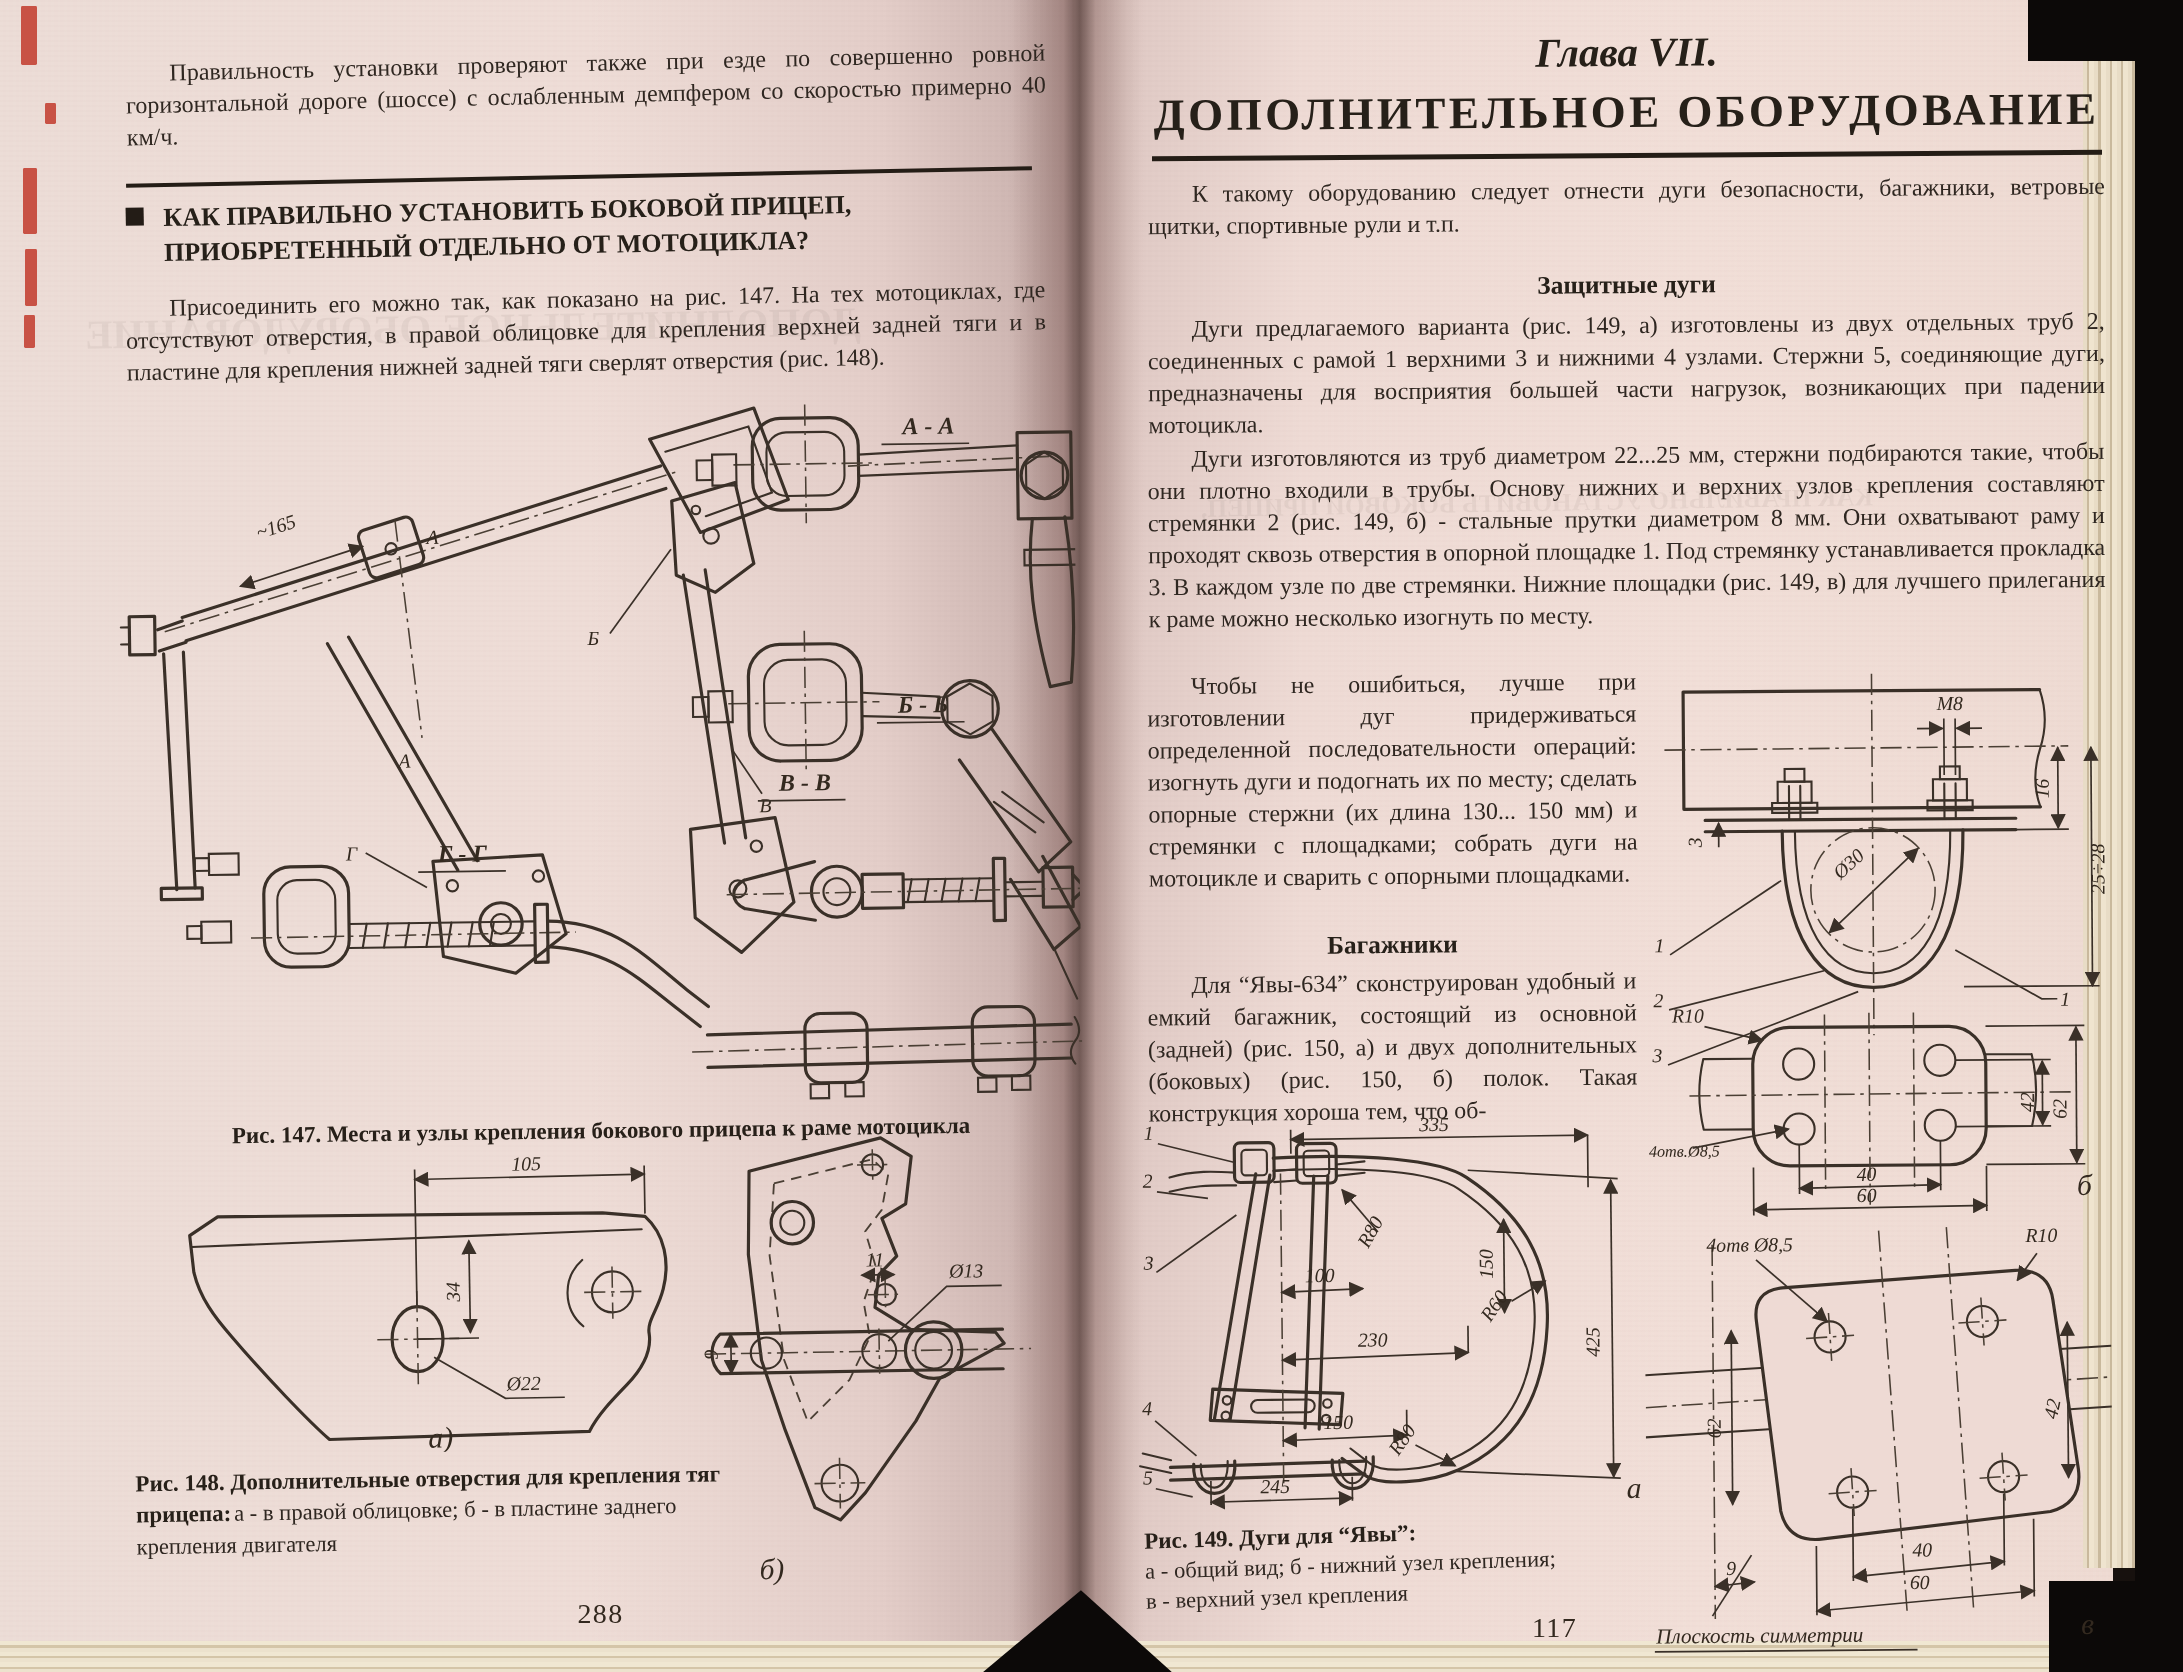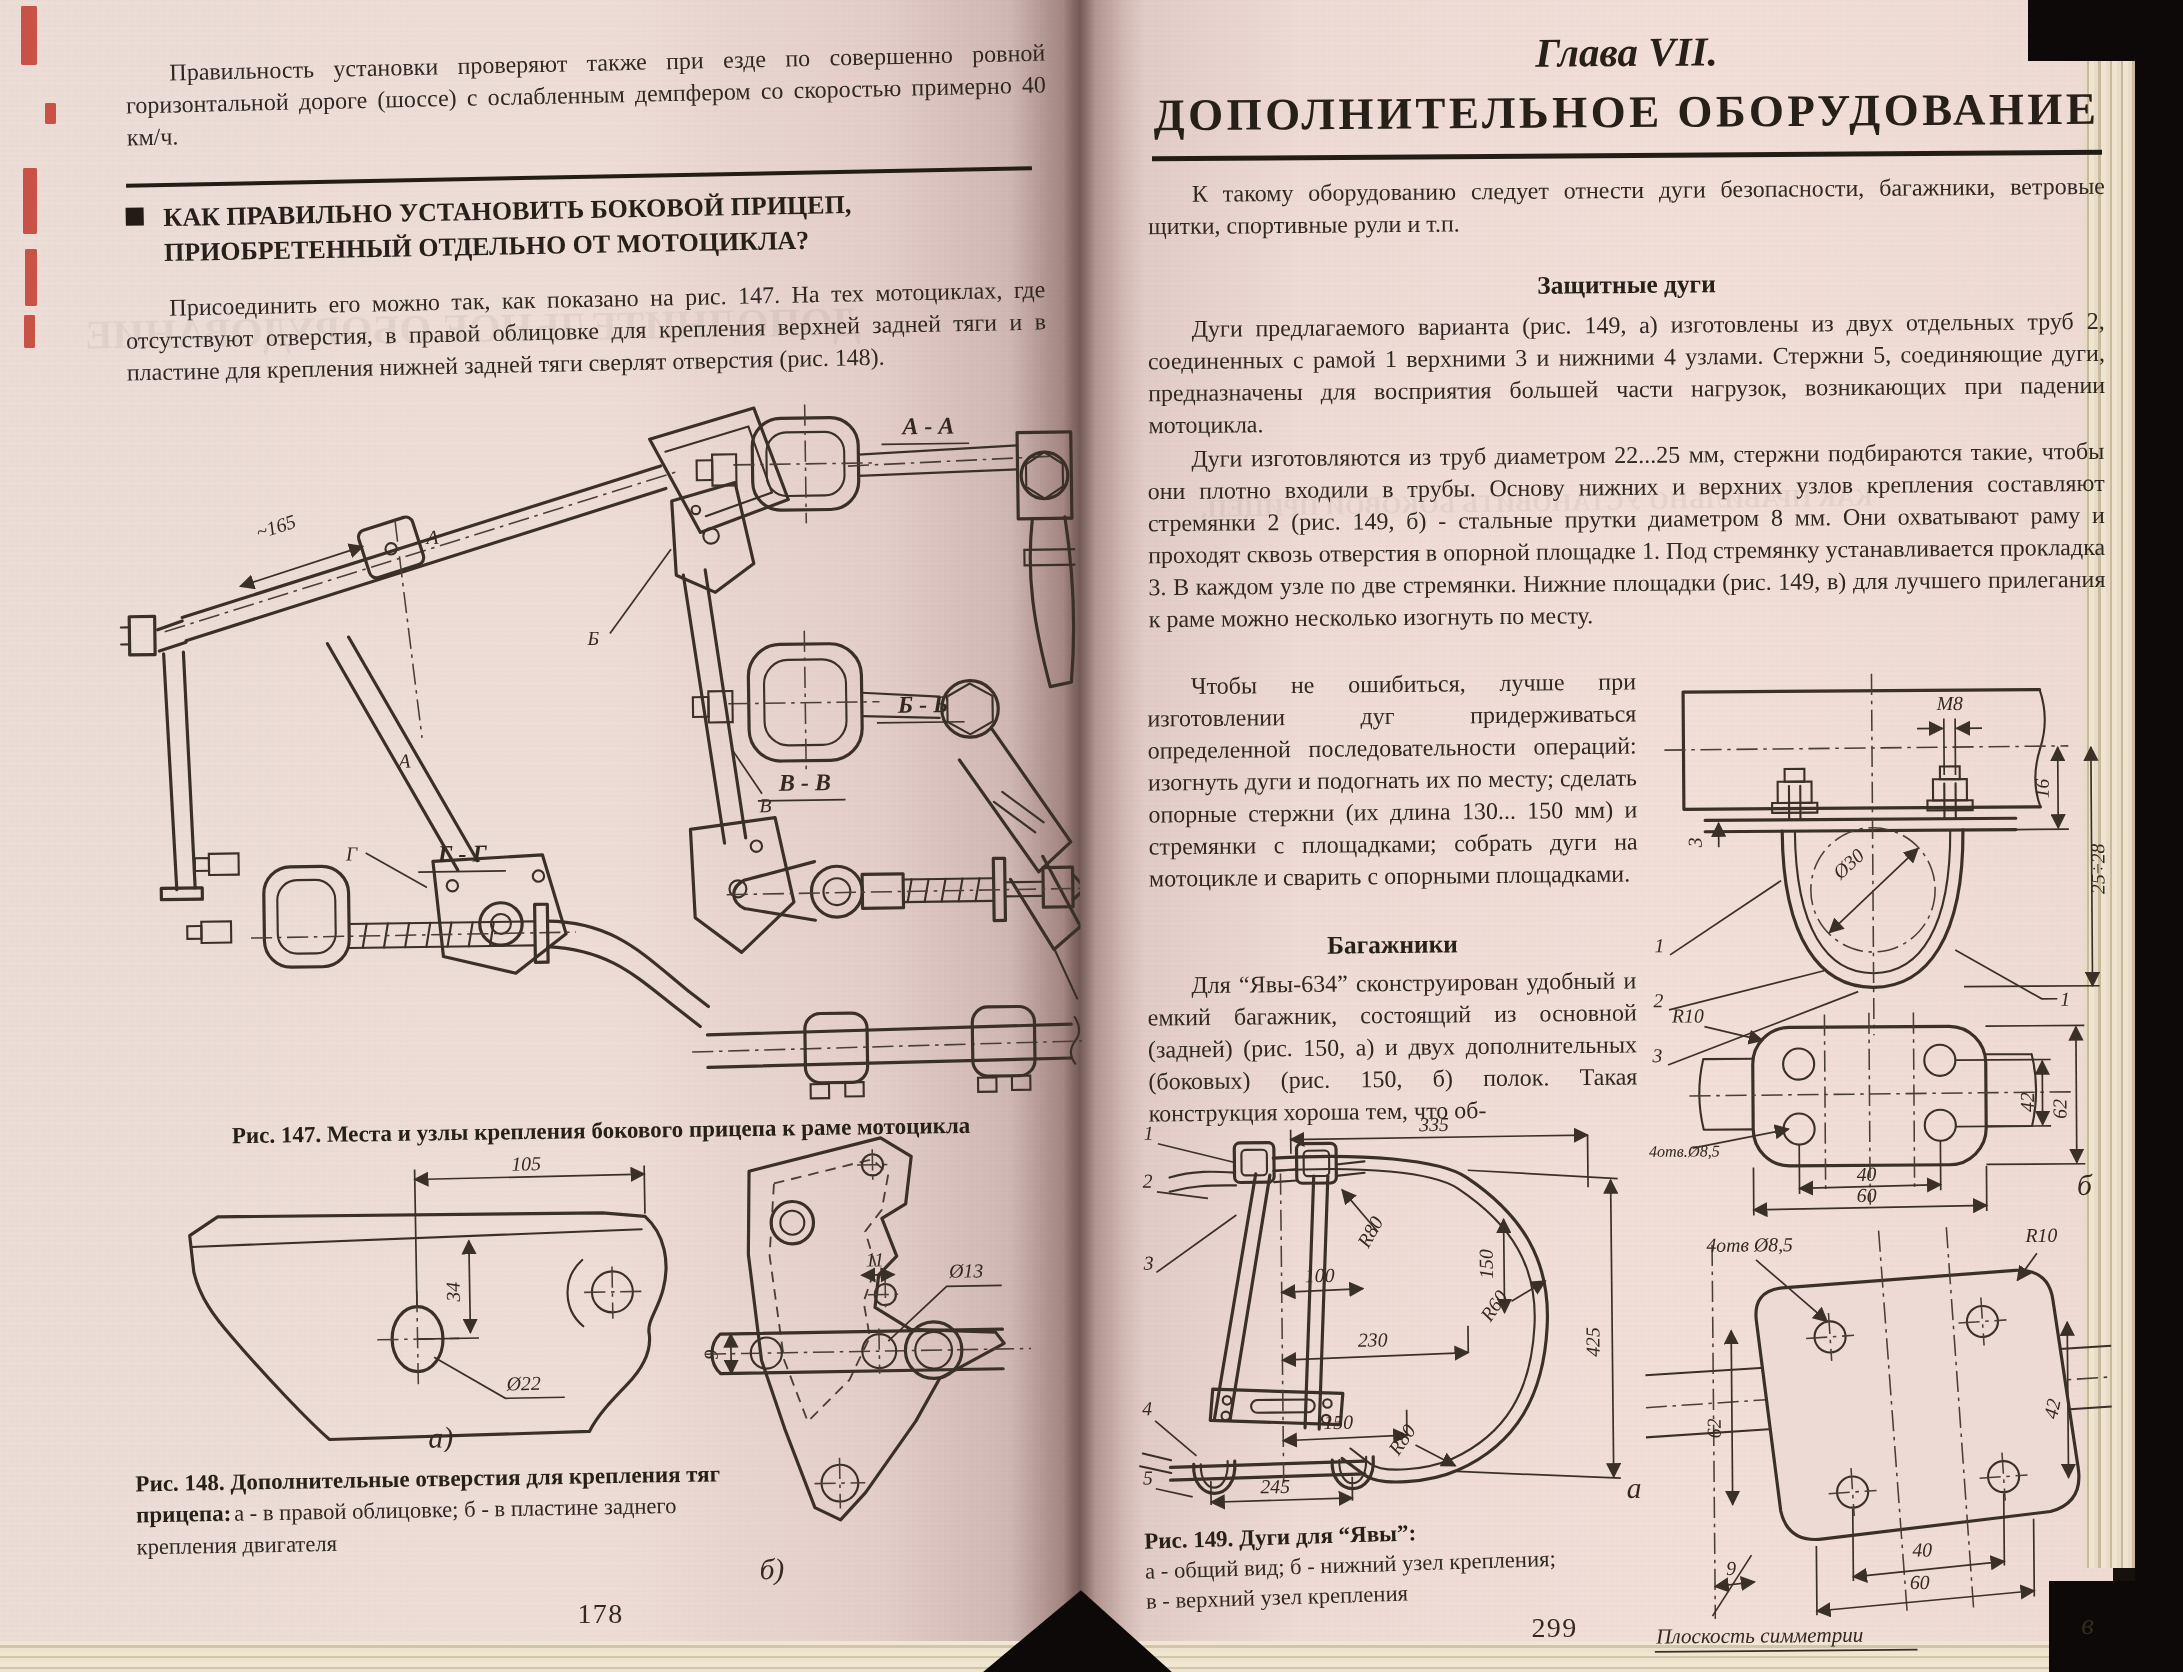--- a/index.html
+++ b/index.html
@@ -267,21 +267,21 @@
     <path class="dim" d="M30,292 L60,292 M30,348 L60,348"></path>
     <text class="dt" x="26" y="328" transform="rotate(-90 26 328)">9</text>
     <text class="lbl" x="80" y="640">б)</text>
   </svg>
 
   <div class="abs" style="left:136px;top:1464px;width:622px;transform:rotate(-1deg)">
     <span class="caption">Рис. 148. Дополнительные отверстия для крепления тяг прицепа:</span>
     <span class="txt" style="font-size:22.6px">а - в правой облицовке; б - в пластине заднего крепления двигателя</span>
   </div>
 
-  <div class="abs pagenum" style="left:544px;top:1598px;width:113px">178</div>
+  <div class="abs pagenum" style="left:544px;top:1598px;width:113px">288</div>
 
   <div class="abs bold center" style="left:1148px;top:28px;width:957px;font-size:41px;font-style:italic;transform:rotate(-0.4deg)">Глава VII.</div>
 
   <div class="abs bold center" style="left:1148px;top:86px;width:957px;font-size:45px;letter-spacing:3.5px;white-space:nowrap;transform:rotate(-0.4deg)">ДОПОЛНИТЕЛЬНОЕ ОБОРУДОВАНИЕ</div>
   <div class="abs rule" style="left:1152px;top:153px;width:950px;height:5px;transform:rotate(-0.4deg)"></div>
 
   <div class="abs txt ind" style="left:1148px;top:174px;width:957px;transform:rotate(-0.5deg)">К такому оборудованию следует отнести дуги безопасности, багажники, ветровые щитки, спортивные рули и т.п.</div>
 
   <div class="abs bold center" style="left:1148px;top:270px;width:957px;font-size:25.4px;transform:rotate(-0.5deg)">Защитные дуги</div>
 
@@ -483,16 +483,16 @@
     <line class="dim" x1="10" y1="606" x2="382" y2="606"></line>
     <text class="lbl" x="614" y="586">в</text>
   </svg>
 
   <div class="abs" style="left:1145px;top:1519px;width:495px;transform:rotate(-1.8deg)">
     <div class="caption">Рис. 149. Дуги для “Явы”:</div>
     <div class="txt" style="font-size:22.6px;line-height:30px">а - общий вид; б - нижний узел крепления;</div>
     <div class="txt" style="font-size:22.6px;line-height:30px">в - верхний узел крепления</div>
   </div>
 
-  <div class="abs pagenum" style="left:1498px;top:1612px;width:113px">299</div>
+  <div class="abs pagenum" style="left:1498px;top:1612px;width:113px">117</div>
 
 </div>
 
 
 </body></html>

